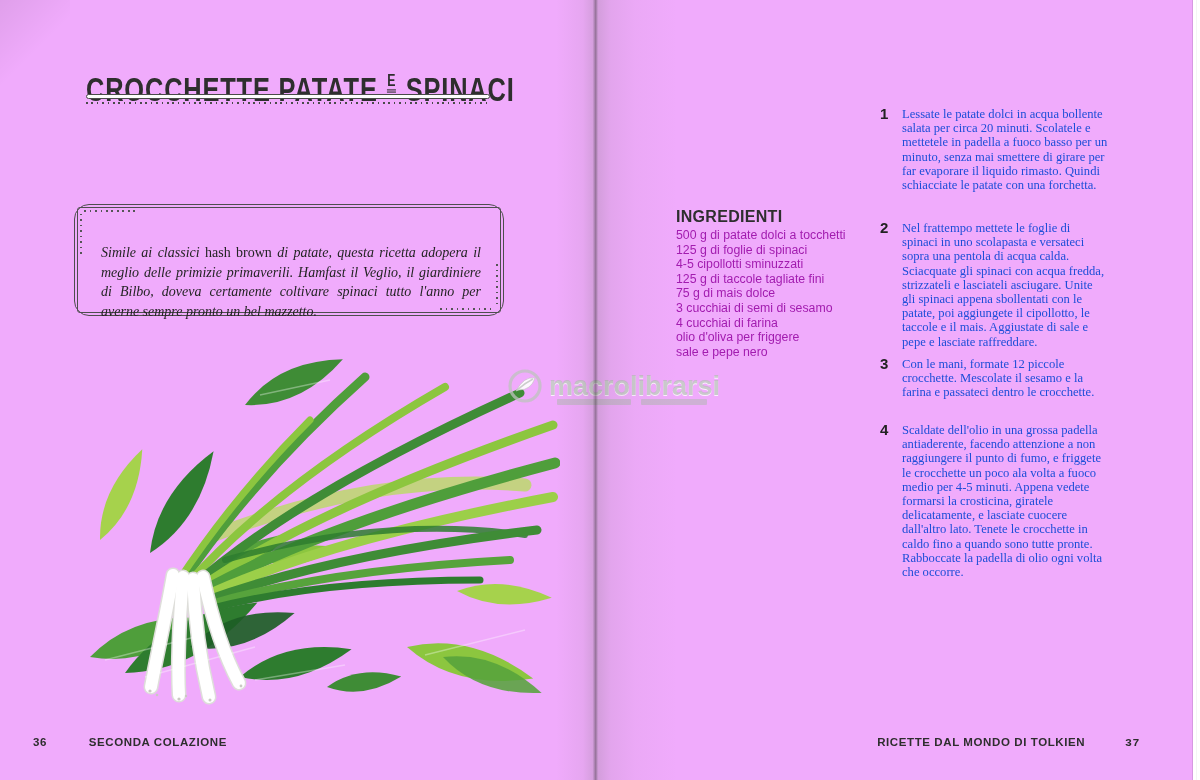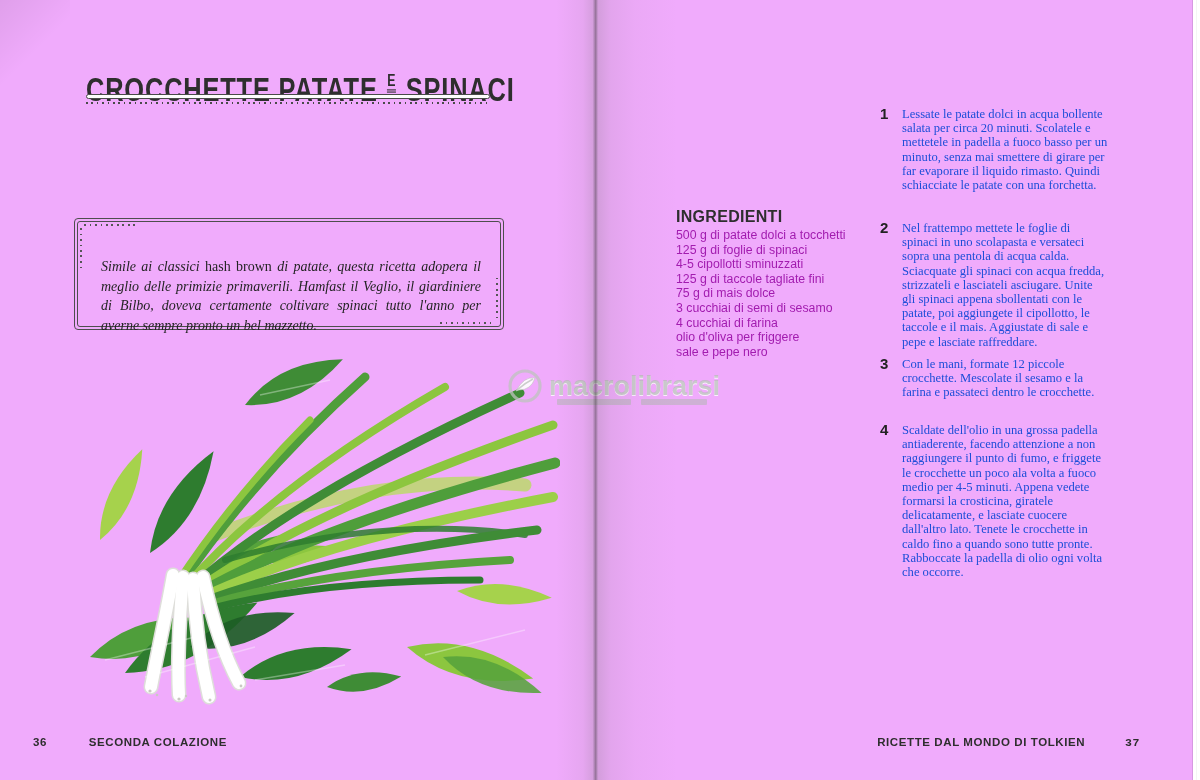--- a/index.html
+++ b/index.html
@@ -15,22 +15,22 @@
   .title{position:absolute;left:86px;top:50px;font-size:31px;letter-spacing:1px;
          transform:scale(0.82,1.08);transform-origin:left top;white-space:nowrap;}
   .small-conj{display:inline-block;font-size:15px;vertical-align:top;margin:1px 2px 0 2px;
          border-bottom:3px double #2e2e2e;padding-bottom:1px;line-height:1;}
   .title-rule{position:absolute;left:86px;top:94px;width:404px;}
   .rule-tube{height:3px;border:1px solid #4a4a4a;border-radius:3px;background:#fdfdfc;}
   .rule-dots{margin-top:3px;height:2px;
          background:repeating-linear-gradient(90deg,#4a4a4a 0 1.6px,transparent 1.6px 5.4px);}
   
   .intro{position:absolute;left:86px;top:118px;width:430px;font-size:15px;line-height:17.8px;color:#2d2d2d;}
-  .note-box{position:absolute;left:74px;top:218px;width:430px;height:112px;
-        border:1px solid #4e4e4e;border-radius:4px;box-sizing:border-box;}
+  .note-box{position:absolute;left:74px;top:204px;width:430px;height:112px;
+        border:1px solid #4e4e4e;border-radius:15px;box-sizing:border-box;}
   .note-inner{position:absolute;left:2px;top:2px;right:2px;bottom:2px;
         border:1px solid #4e4e4e;border-radius:3px;}
   .dots-h{position:absolute;height:2px;width:54px;
         background:repeating-linear-gradient(90deg,#555 0 1.5px,transparent 1.5px 5.5px);}
   .dots-v{position:absolute;width:2px;height:42px;
         background:repeating-linear-gradient(180deg,#555 0 1.5px,transparent 1.5px 5.5px);}
   .note-text{position:absolute;left:26px;right:22px;top:24px;font-size:14px;line-height:19.5px;
         font-style:italic;text-align:justify;color:#242424;}
   .note-text .roman{font-style:normal;}
   .footer{position:absolute;top:736px;font-size:11.5px;letter-spacing:0.6px;white-space:nowrap;}

